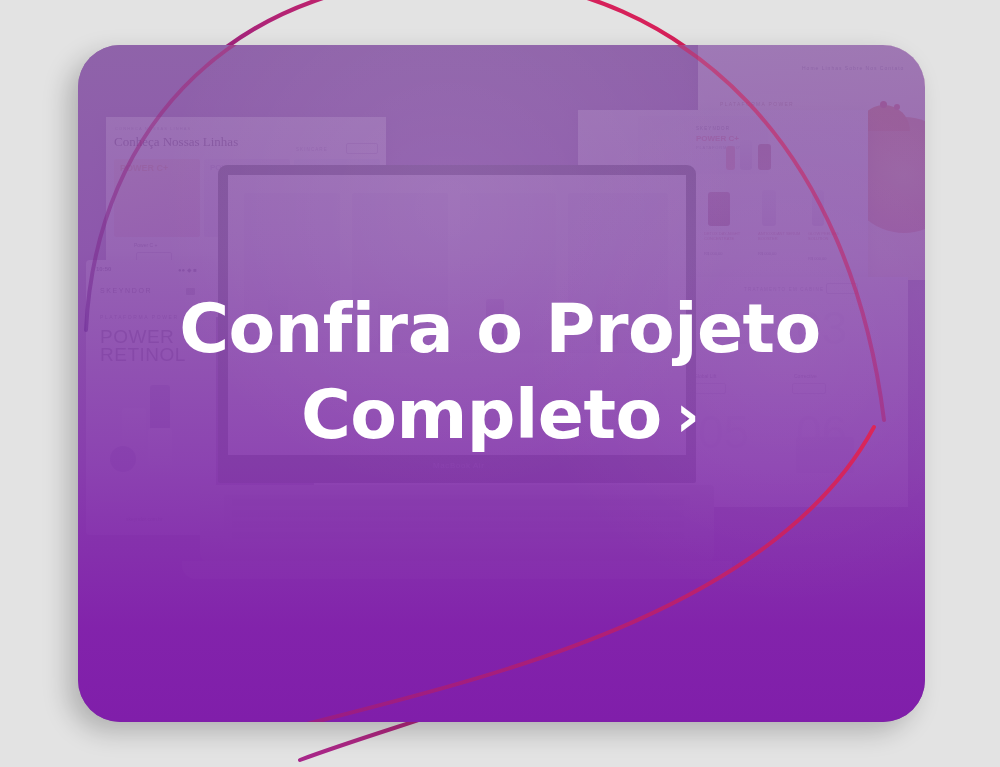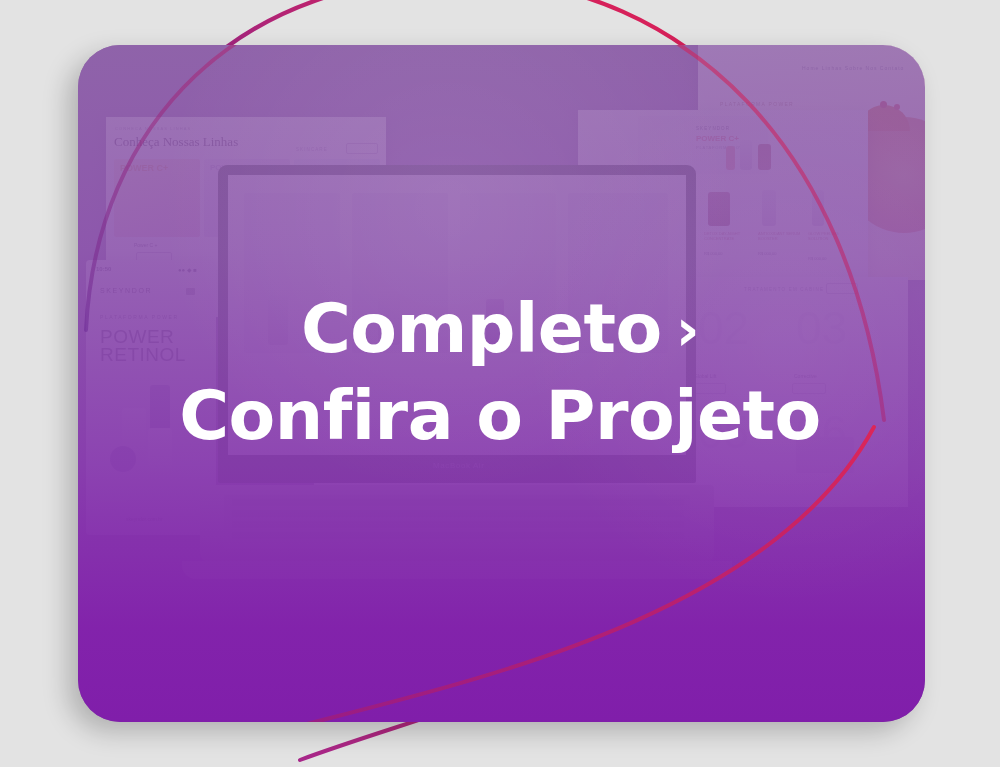--- a/index.html
+++ b/index.html
@@ -367,21 +367,21 @@
       </defs>
 
       <path d="M 8,285 C 18,78 162,-70 392,-64 C 612,-58 772,104 806,375" fill="none" stroke="url(#gradInA)" stroke-width="4" stroke-linecap="round"></path>
 
       <path d="M 150,700 C 330,648 682,592 796,382" fill="none" stroke="url(#gradInB)" stroke-width="4" stroke-linecap="round"></path>
     </svg>
 
   </div>
 
   <div id="headline">
+    <span class="ln">Confira o Projeto</span>
     <span class="ln">
       <span>Completo</span><span id="chev">›</span>
     </span>
-    <span class="ln">Confira o Projeto</span>
   </div>
 
   <a id="card-link" href="#" aria-label="Confira o Projeto Completo"></a>
 
 </div>
 
 </body></html>

